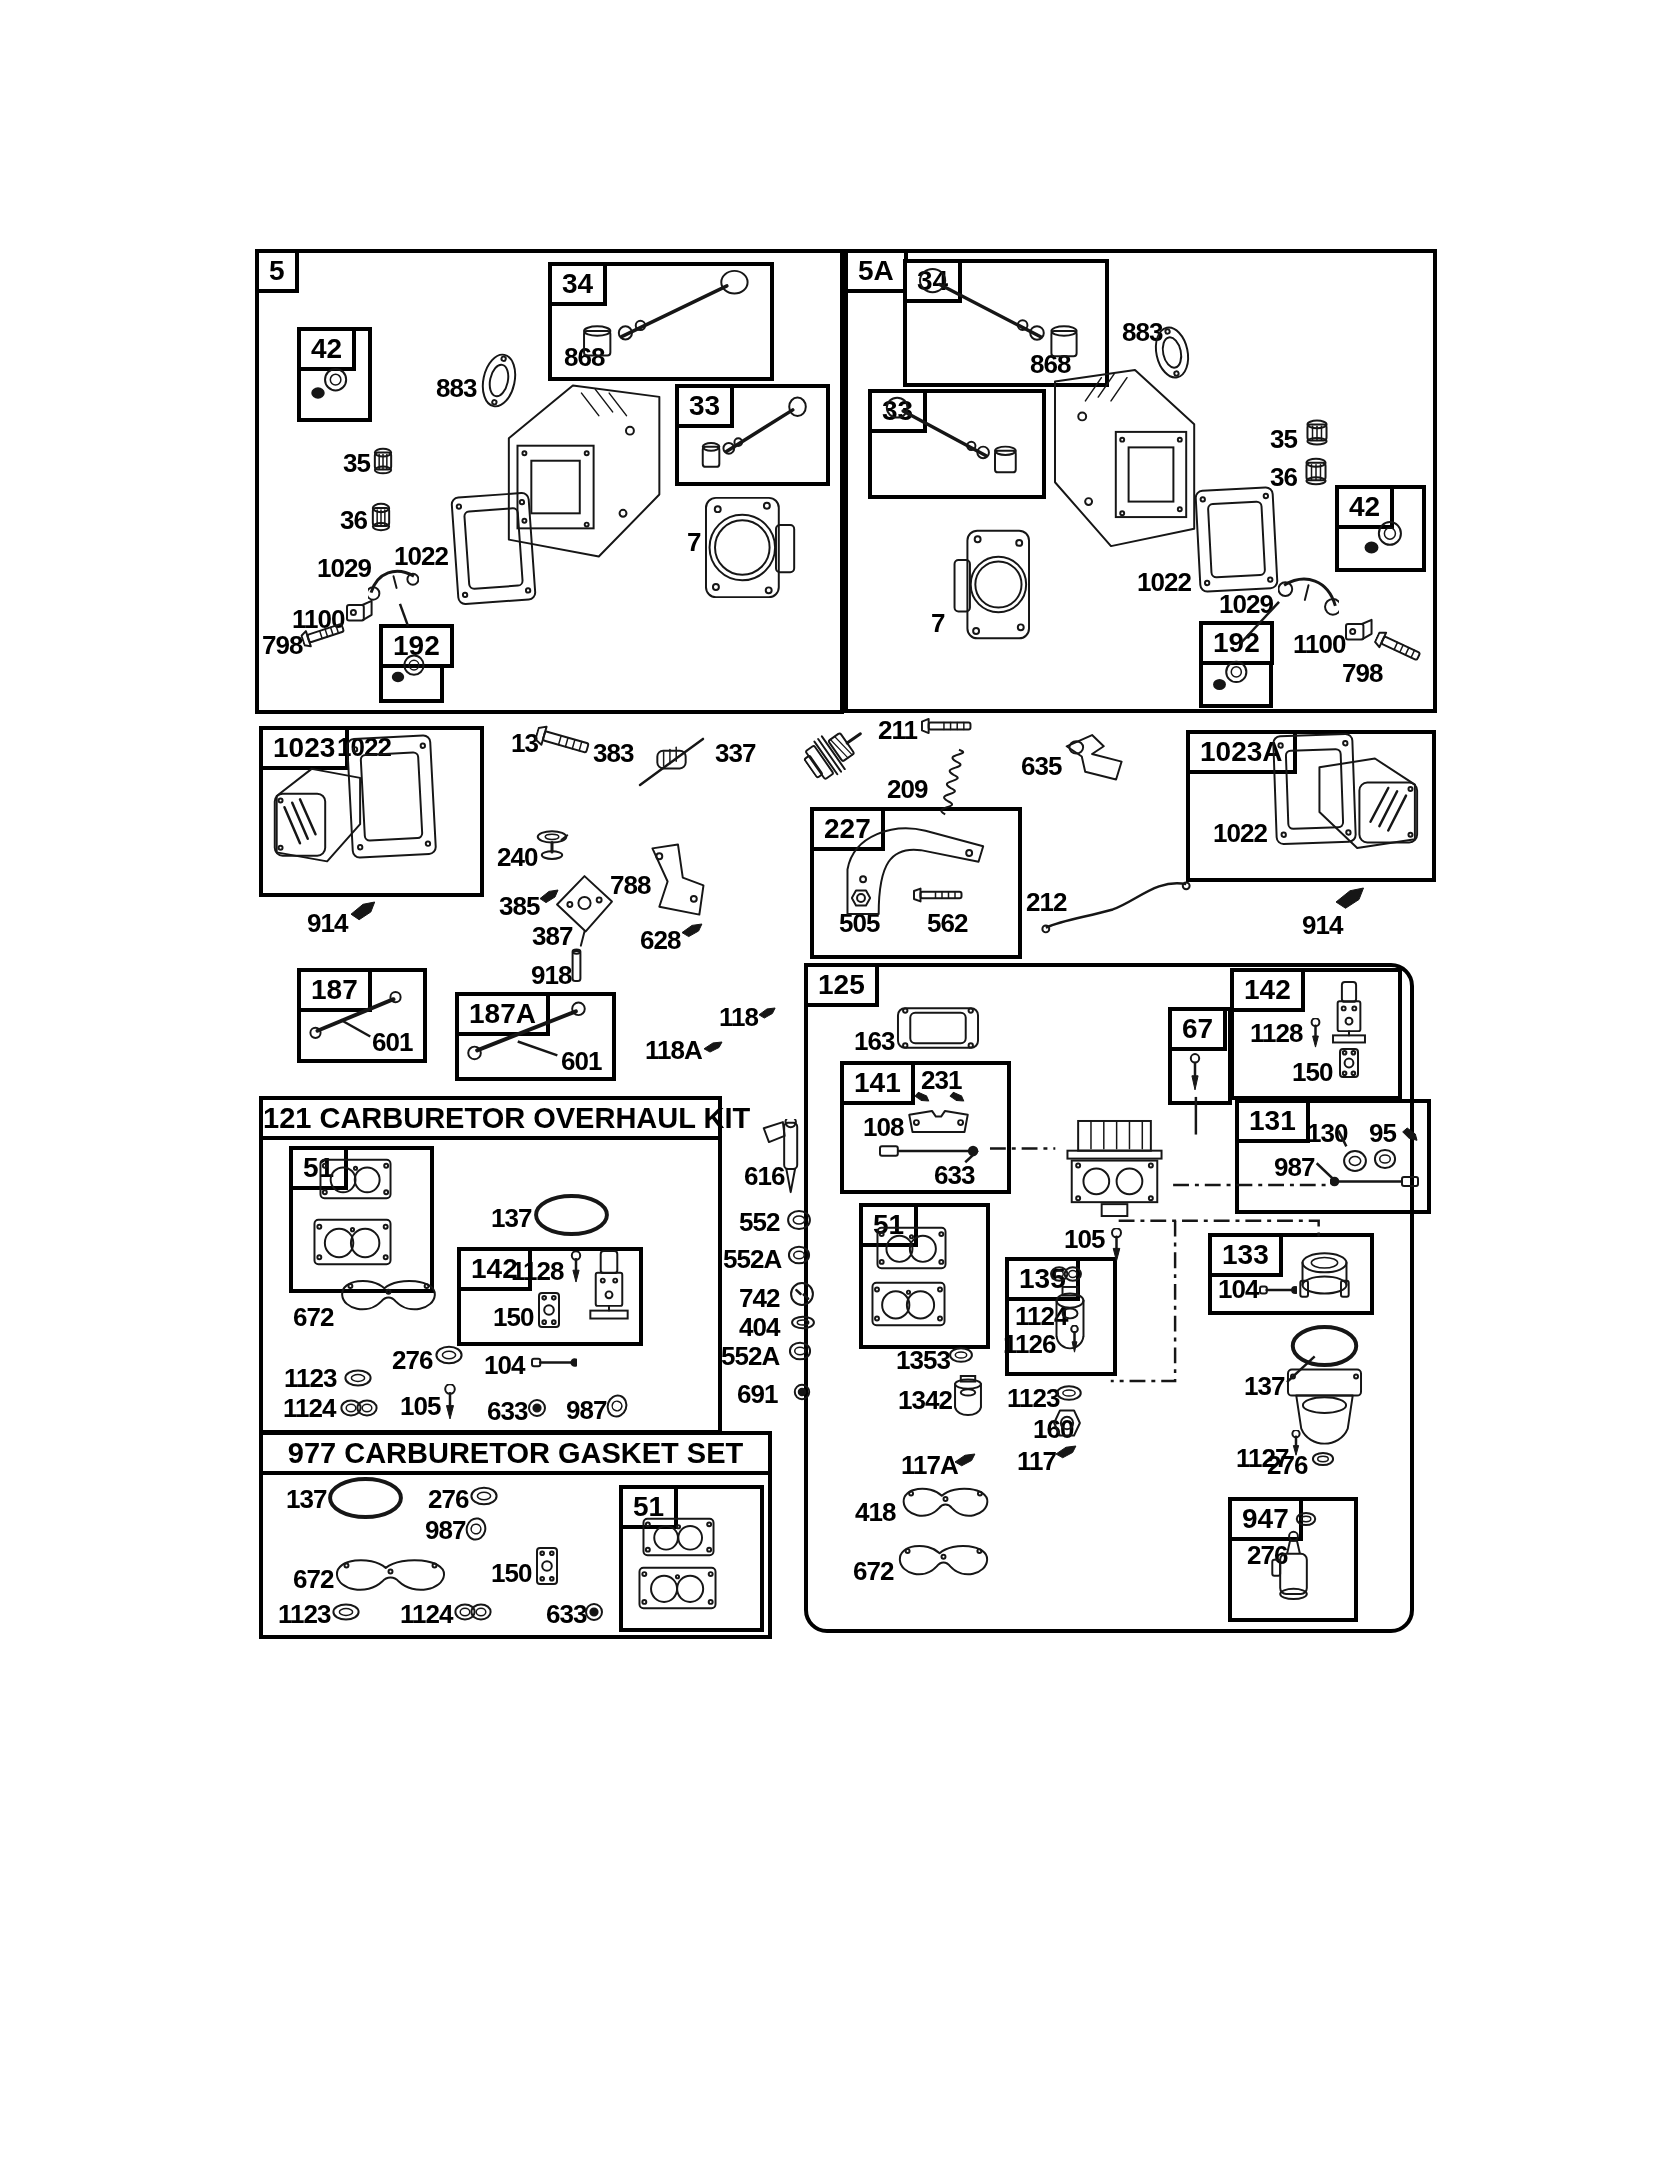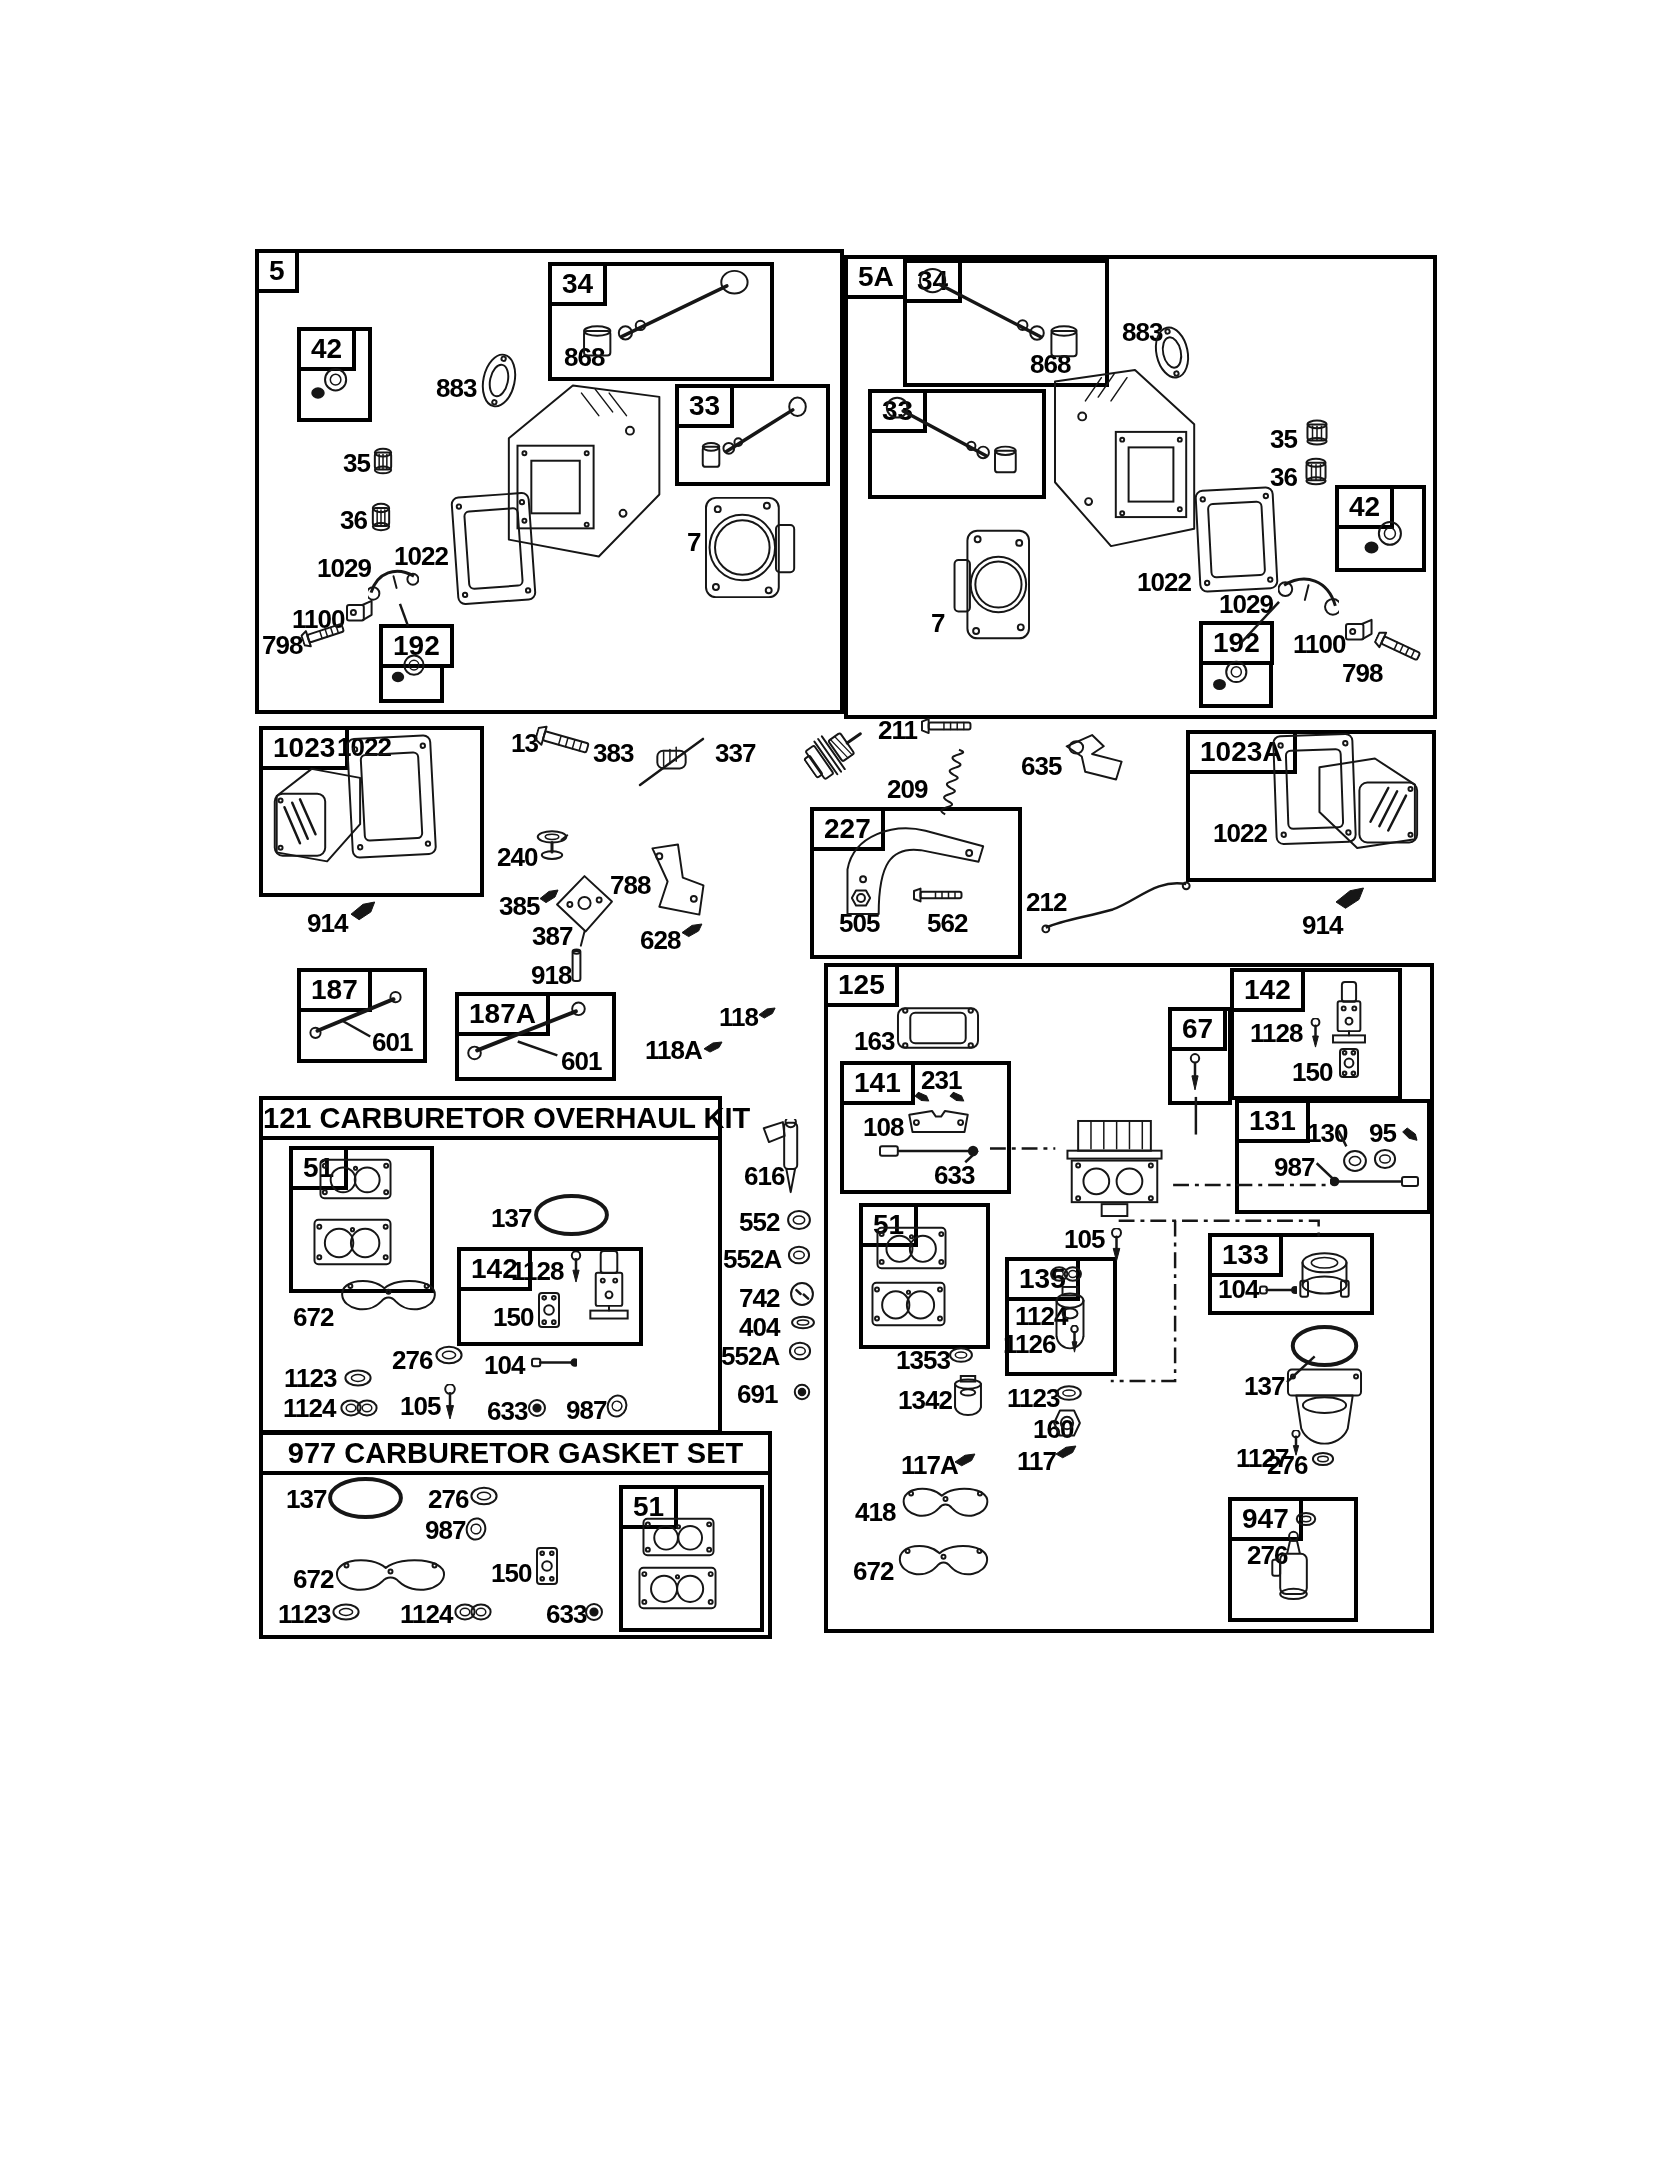--- a/index.html
+++ b/index.html
@@ -14,21 +14,21 @@
   .part-icon{position:absolute;}
   #lines-overlay{position:absolute;left:0;top:0;pointer-events:none;}
 </style>
 </head>
 <body>
 
 <div id="canvas">
     <div class="group-box" style="left: 255px; top: 249px; width: 581px; height: 457px;">
       <div class="box-tag">5</div>
     </div>
-    <div class="group-box" style="left: 844px; top: 249px; width: 585px; height: 456px; margin-top: 6px;">
+    <div class="group-box" style="left: 844px; top: 249px; width: 585px; height: 456px;">
       <div class="box-tag">5A</div>
     </div>
     <div class="group-box" style="left: 297px; top: 327px; width: 67px; height: 87px;">
       <div class="box-tag">42</div>
     </div>
     <div class="group-box" style="left: 548px; top: 262px; width: 218px; height: 111px;">
       <div class="box-tag">34</div>
     </div>
     <div class="group-box" style="left: 675px; top: 384px; width: 147px; height: 94px;">
       <div class="box-tag">33</div>
@@ -71,21 +71,21 @@
     </div>
     <div class="group-box" style="left: 457px; top: 1247px; width: 178px; height: 91px;">
       <div class="box-tag">142</div>
     </div>
     <div class="group-box" style="left: 259px; top: 1431px; width: 505px; height: 200px;">
       <div class="box-band">977 CARBURETOR GASKET SET</div>
     </div>
     <div class="group-box" style="left: 619px; top: 1485px; width: 137px; height: 139px;">
       <div class="box-tag">51</div>
     </div>
-    <div class="group-box" style="left: 824px; top: 963px; width: 602px; height: 662px;">
+    <div class="group-box" style="left: 804px; top: 963px; width: 602px; height: 662px; border-radius: 23px;">
       <div class="box-tag">125</div>
     </div>
     <div class="group-box" style="left: 840px; top: 1061px; width: 163px; height: 125px;">
       <div class="box-tag">141</div>
     </div>
     <div class="group-box" style="left: 1168px; top: 1007px; width: 56px; height: 90px;">
       <div class="box-tag">67</div>
     </div>
     <div class="group-box" style="left: 1230px; top: 968px; width: 164px; height: 124px;">
       <div class="box-tag">142</div>

